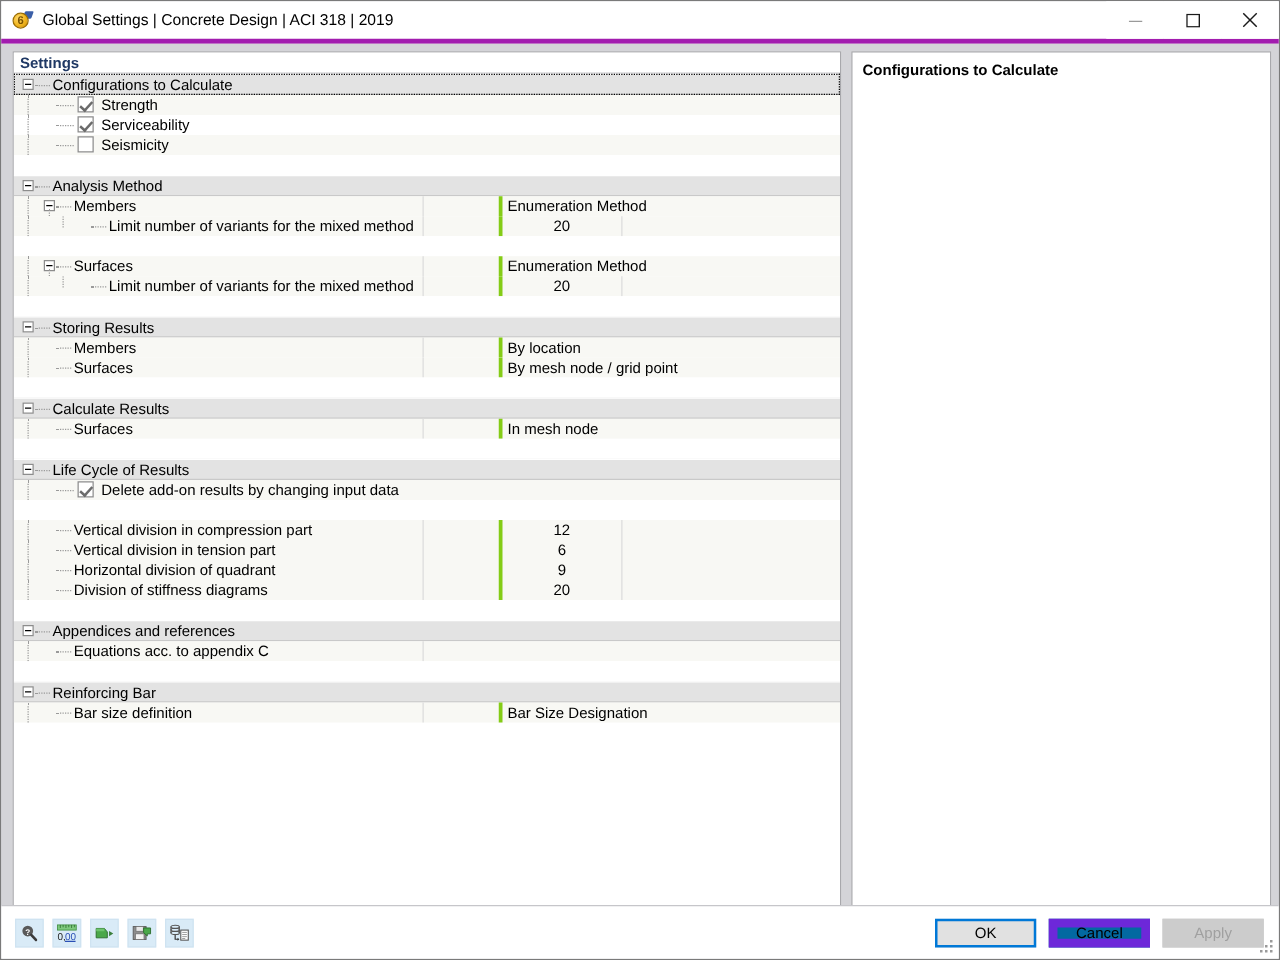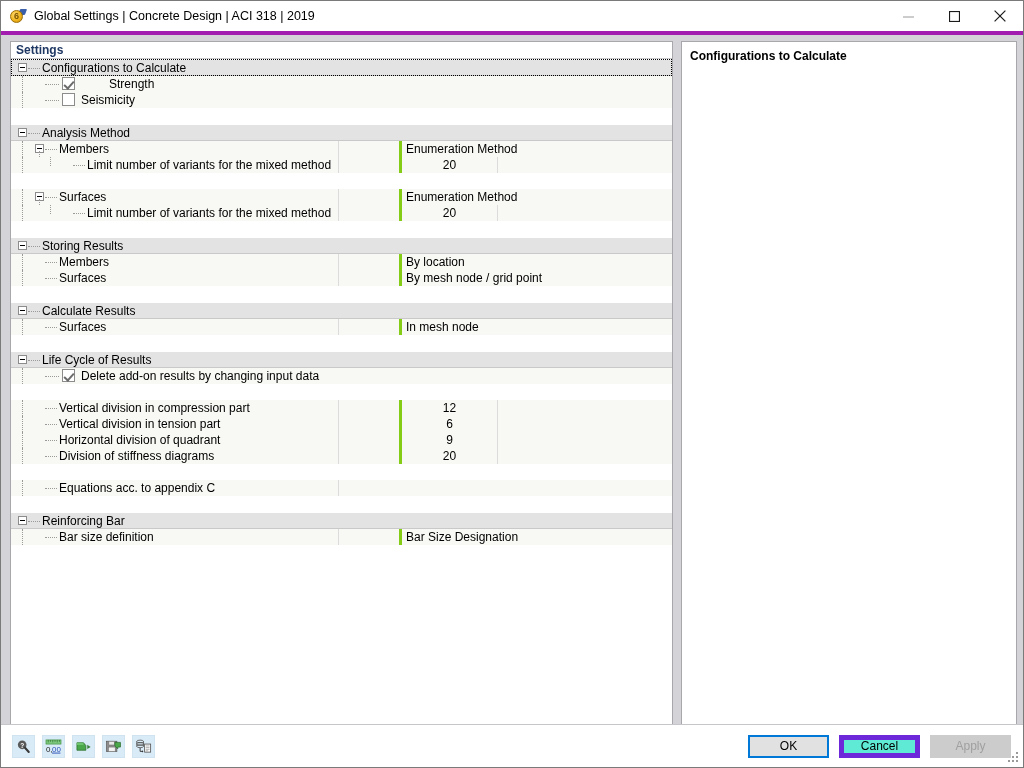--- a/index.html
+++ b/index.html
@@ -298,22 +298,22 @@
     display: flex;
     align-items: center;
     gap: 10px;
     margin-right: 12px;
   }
   .dbtn {
     width: 81px;
     height: 23px;
     font-size: 12px;
     font-family: "Liberation Sans", sans-serif;
-    background: #5eead4;
-    border: 5px solid #6d28d9;
+    background: #0369a1;
+    border: 7px solid #6d28d9;
     box-sizing: border-box;
     display: flex;
     align-items: center;
     justify-content: center;
     color: #000;
   }
   .dbtn.primary {
     border: 2px solid #0078d7;
     background: #e1e1e1;
   }
@@ -373,21 +373,29 @@
           <div class="row group focused">
             <span class="expander" style="left: 7px; top: 3px;"></span>
             <span class="dots-h" style="left: 17px; top: 8px; width: 12px;"></span>
             <span class="lbl" style="position: absolute; left: 31px;">Configurations to Calculate</span>
           </div>
           <div class="row alt">
             <span class="dots-v" style="left: 11px; top: 0px; height: 16px;"></span>
             <span class="c-label">
               <span class="dots-h" style="left: 34px; top: 8px; width: 14px;"></span>
               <span class="cbx checked" style="position: absolute; left: 51px; top: 1px;"></span>
-              <span class="lbl" style="position: absolute; left: 70px; margin-left: 28px;">Strength</span>
+              <span class="lbl" style="position: absolute; left: 70px;">Strength</span>
+            </span>
+          </div>
+          <div class="row plain">
+            <span class="dots-v" style="left: 11px; top: 0px; height: 16px;"></span>
+            <span class="c-label">
+              <span class="dots-h" style="left: 34px; top: 8px; width: 14px;"></span>
+              <span class="cbx checked" style="position: absolute; left: 51px; top: 1px;"></span>
+              <span class="lbl" style="position: absolute; left: 70px;">Serviceability</span>
             </span>
           </div>
           <div class="row alt">
             <span class="dots-v" style="left: 11px; top: 0px; height: 16px;"></span>
             <span class="c-label">
               <span class="dots-h" style="left: 34px; top: 8px; width: 14px;"></span>
               <span class="cbx" style="position: absolute; left: 51px; top: 1px;"></span>
               <span class="lbl" style="position: absolute; left: 70px;">Seismicity</span>
             </span>
           </div>
@@ -530,20 +538,25 @@
             <span class="dots-v" style="left: 11px; top: 0px; height: 16px;"></span>
             <span class="c-label">
               <span class="dots-h" style="left: 34px; top: 8px; width: 12px;"></span>
               <span class="lbl" style="position: absolute; left: 48px;">Division of stiffness diagrams</span>
             </span>
             <span class="c-sym"></span>
             <span class="c-val num">20</span>
             <span class="c-unit"></span>
           </div>
           <div class="row spacer"></div>
+          <div class="row group">
+            <span class="expander" style="left: 7px; top: 3px;"></span>
+            <span class="dots-h" style="left: 17px; top: 8px; width: 12px;"></span>
+            <span class="lbl" style="position: absolute; left: 31px;">Appendices and references</span>
+          </div>
           <div class="row alt">
             <span class="dots-v" style="left: 11px; top: 0px; height: 16px;"></span>
             <span class="c-label">
               <span class="dots-h" style="left: 34px; top: 8px; width: 12px;"></span>
               <span class="lbl" style="position: absolute; left: 48px;">Equations acc. to appendix C</span>
             </span>
             <span class="c-sym"></span>
           </div>
           <div class="row spacer"></div>
           <div class="row group">

